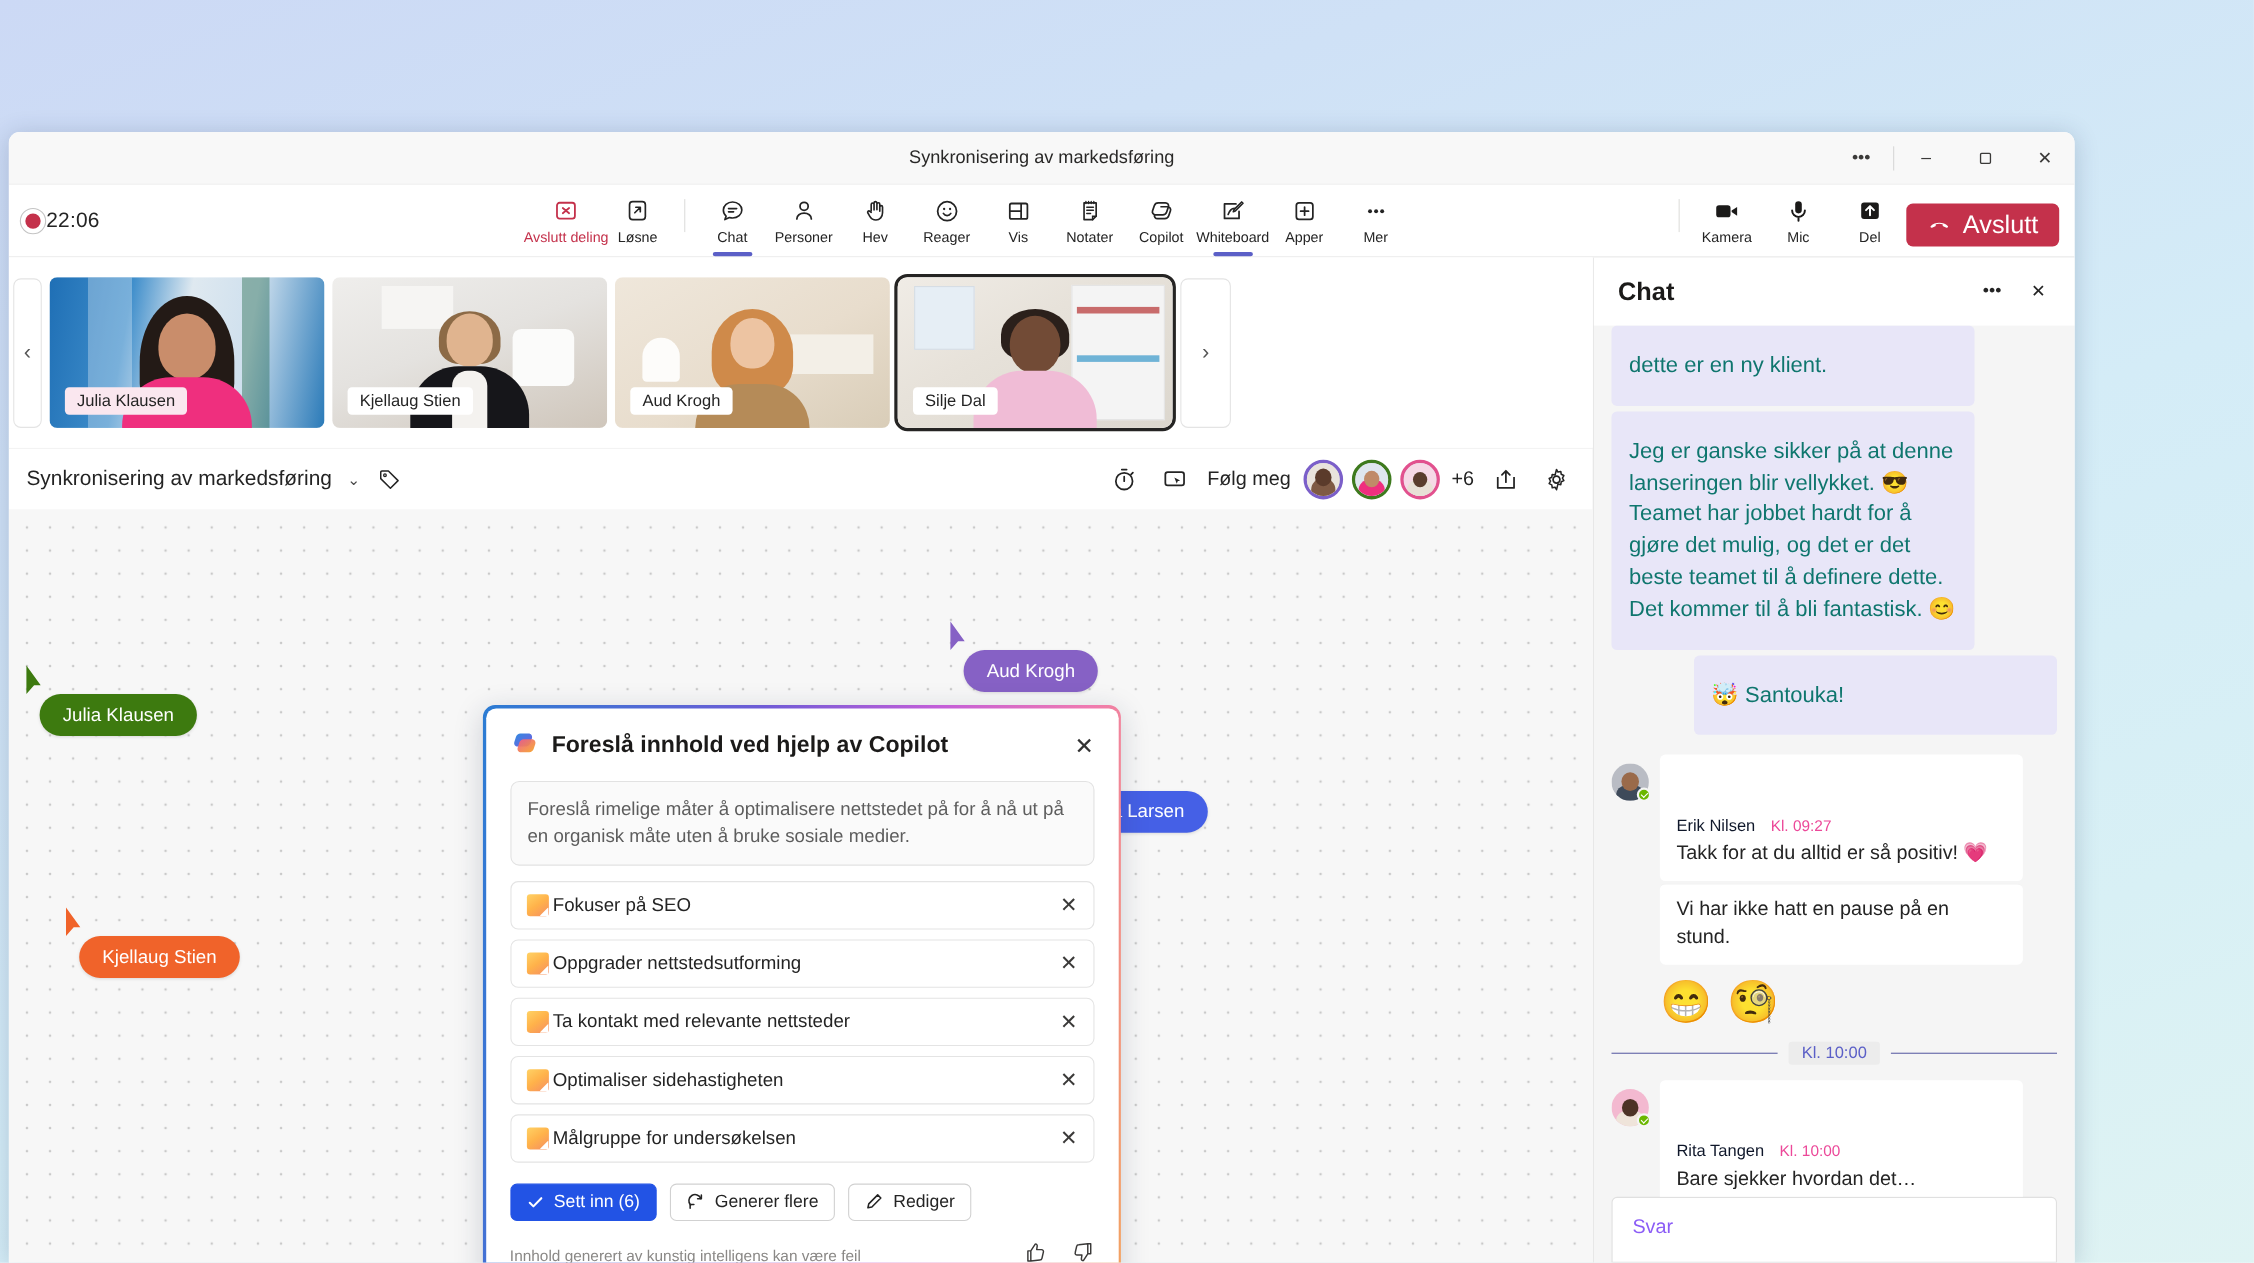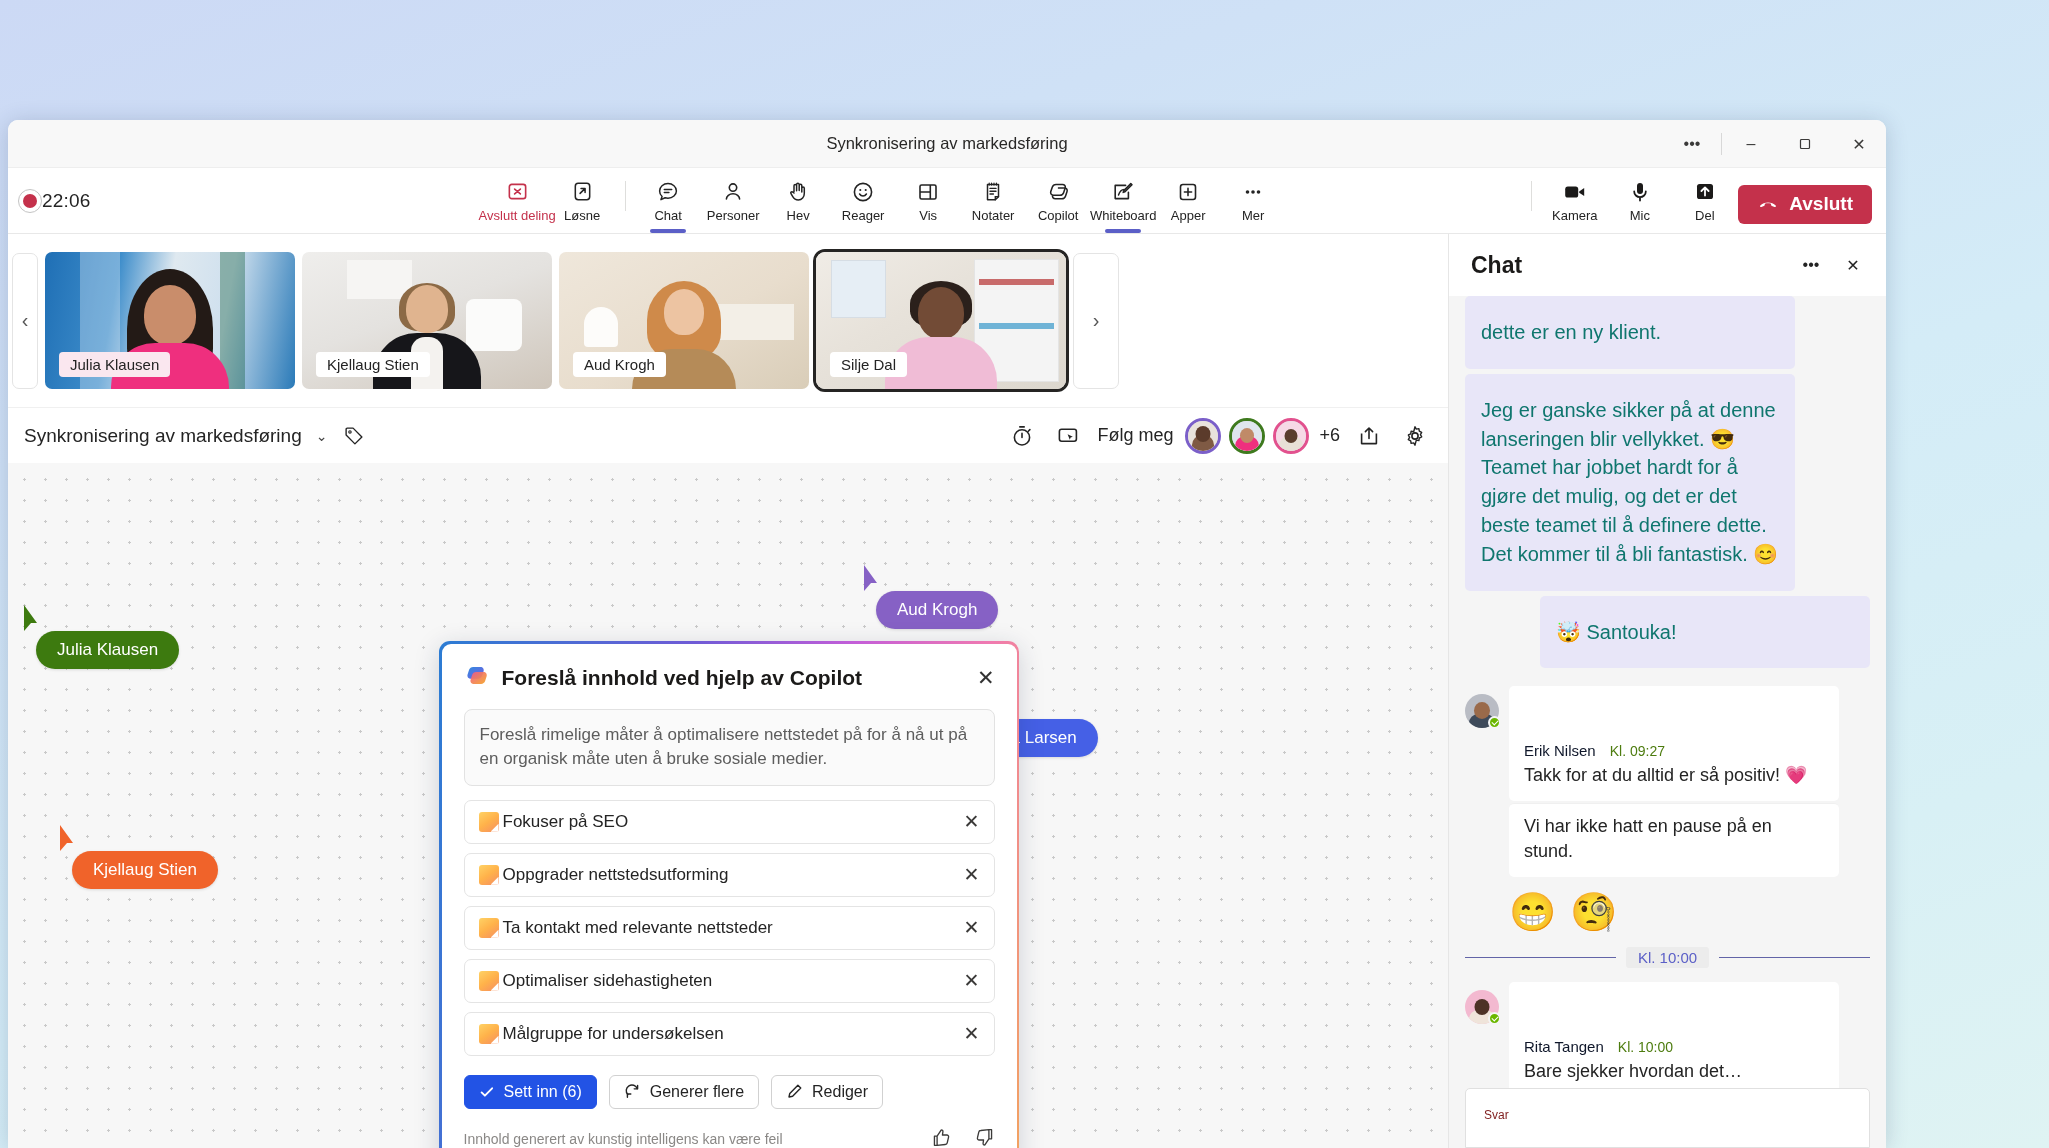--- a/index.html
+++ b/index.html
@@ -70,21 +70,21 @@
   .tb-item.active::after {
     content: ""; position: absolute; bottom: -6px; left: 50%; transform: translateX(-50%);
     width: 36px; height: 3.5px; background: #5b5fc7; border-radius: 2px;
   }
   .tb-div { width: 1px; height: 30px; background: #dededc; margin: 0 9px 16px; }
 
   #tb-right { display: flex; align-items: flex-end; gap: 2px; margin-right: 14px; }
   #hangup {
     background: #c4314b; color: #fff; border: none; border-radius: 6px;
     height: 39px; padding: 0 19px; display: flex; align-items: center; gap: 10px;
-    font-size: 19px; font-family: inherit; margin-bottom: 3px; cursor: default; font-weight: bold;
+    font-size: 23px; font-family: inherit; margin-bottom: 3px; cursor: default;
   }
 
   
   #content { display: flex; height: calc(1028px - 48px - 66px); }
   #stage { width: 1440px; display: flex; flex-direction: column; }
 
   
   #filmstrip {
     height: 173px; display: flex; align-items: center; gap: 7px;
     padding: 0 4px; background: #fff; position: relative;
@@ -214,21 +214,21 @@
   }
   .bubble.top { border-radius: 5px 5px 5px 5px; }
   .bubble.me { margin-left: auto; }
   .msg-card {
     background: #fff; border-radius: 5px; padding: 10px 15px 12px; margin-bottom: 2px;
     max-width: 330px;
   }
   .msg-card + .msg-card { border-top: 1px solid #f0f0f0; }
   .msg-meta { display: flex; align-items: baseline; gap: 14px; margin-bottom: 4px; }
   .msg-name { font-size: 15px; color: #0f172a; margin-top: 46px; }
-  .msg-time { font-size: 14px; color: #4d7c0f; }
+  .msg-time { font-size: 14px; color: #ec4899; }
   .msg-text { font-size: 18px; line-height: 1.42; color: #242424; }
   .msg-row { display: flex; gap: 10px; align-items: flex-start; }
   .cavatar {
     width: 34px; height: 34px; border-radius: 50%; flex: none; margin-top: 8px;
     position: relative; overflow: visible;
   }
   .cavatar .pic { width: 100%; height: 100%; border-radius: 50%; overflow: hidden; display:block; position:relative;}
   .presence {
     position: absolute; right: -2px; bottom: -1px; width: 13px; height: 13px;
     border-radius: 50%; background: #6bb700; border: 2px solid #f5f5f5;
@@ -237,21 +237,21 @@
   .presence::after{ content:""; width:5px; height:3px; border-left:1.6px solid #fff; border-bottom:1.6px solid #fff; transform:rotate(-45deg); margin-bottom:1px;}
   .reactions { display: flex; gap: 14px; margin: 14px 0 6px 44px; }
   .emoji { font-size: 38px; line-height: 1; }
   .daydiv { display: flex; align-items: center; gap: 10px; margin: 16px 0 14px; }
   .daydiv .ln { flex: 1; height: 1px; background: #6264a7; }
   .daydiv .lbl { font-size: 15px; color: #5b5fc7; background:#ececec; padding:2px 12px; border-radius:3px;}
   #chat-compose {
     margin: 0 16px 0; background: #fff; border: 1px solid #e0e0e0;
     border-radius: 5px 5px 0 0; padding: 16px 18px; height: 60px;
   }
-  #chat-compose .ph { font-size: 12px; color: #7f1d1d; }
+  #chat-compose .ph { font-size: 18px; color: #8b5cf6; }
 </style>
 </head>
 <body>
 
 <div id="window">
 
   <div id="titlebar">
     <span class="title">Synkronisering av markedsføring</span>
     <div class="win-ctrls">
       <div class="win-btn">•••</div>

